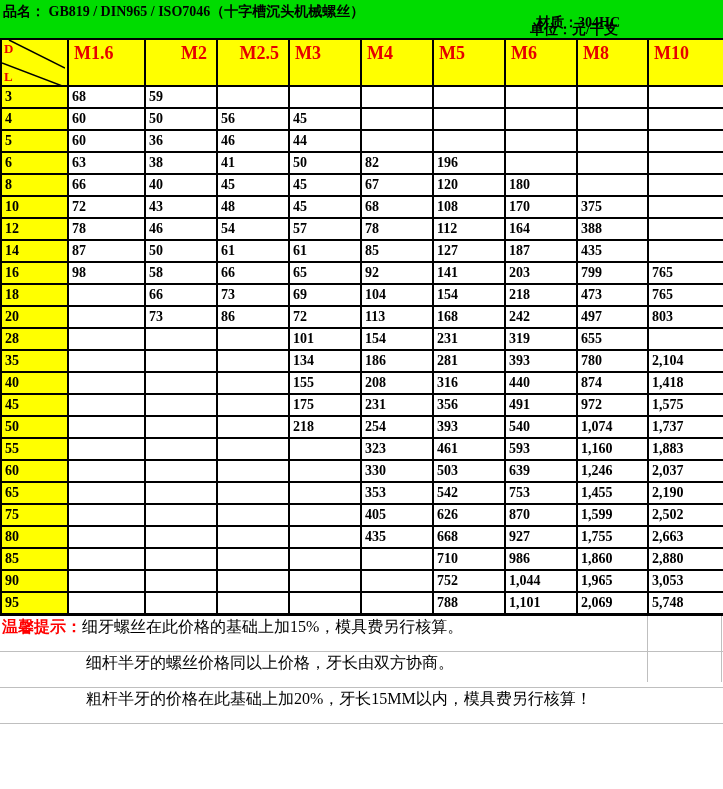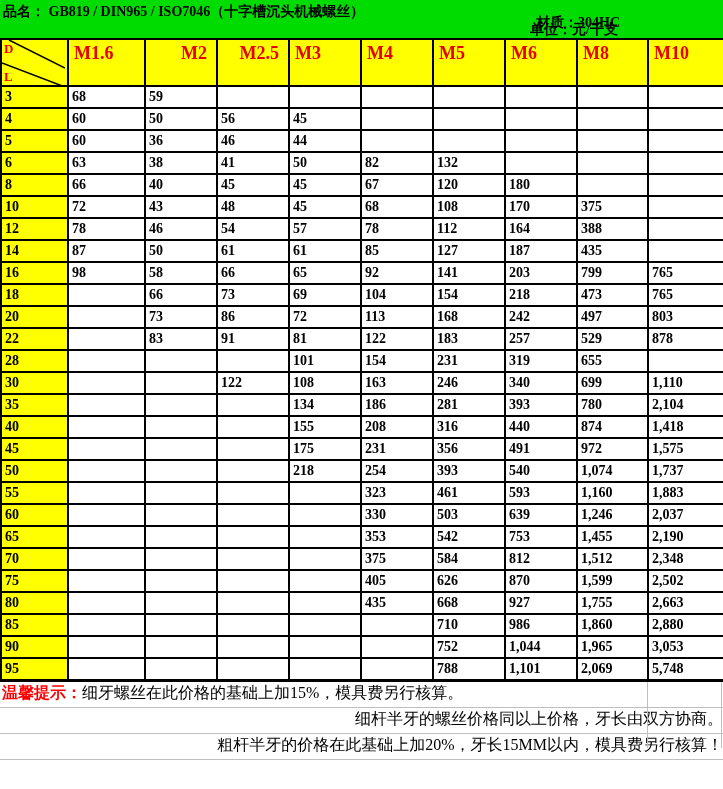--- a/index.html
+++ b/index.html
@@ -24,22 +24,22 @@
   tbody td.rowhead { background: #FFFF00; }
 
   th.corner { position: relative; padding: 0; }
   th.corner svg { position: absolute; left: 0; top: 0; }
   th.corner .d, th.corner .l { position: absolute; left: 2px; font-size: 13px; color: #E60000; font-weight: bold; line-height: 1; }
   th.corner .d { top: 2px; }
   th.corner .l { bottom: 2px; }
 
   
   .notes { height: 66px; position: relative; font-size: 16px; color: #000; }
-  .note-row { height: 26px; line-height: 21px; border-bottom: 1px solid #bfbfbf; white-space: nowrap; overflow: hidden; padding-left: 2px; }
-  .note-row.indent { padding-left: 86px; text-align: right; }
+  .note-row { height: 36px; line-height: 21px; border-bottom: 1px solid #bfbfbf; white-space: nowrap; overflow: hidden; padding-left: 2px; }
+  .note-row.indent { padding-left: 86px; }
   .note-row .prefix { color: #FF0000; font-weight: bold; }
   .vdiv { position: absolute; left: 647px; top: 0; width: 1px; height: 66px; background: #bfbfbf; }
   .rdiv { position: absolute; left: 721px; top: 0; width: 1px; height: 66px; background: #bfbfbf; }
 </style>
 </head>
 <body>
 
 <div class="banner">
   <span class="title">品名：  GB819 / DIN965 / ISO7046（十字槽沉头机械螺丝）</span>
   <span class="material">材质：304HC</span>
@@ -117,21 +117,21 @@
         <td></td>
         <td></td>
       </tr>
       <tr>
         <td class="rowhead">6</td>
         <td>63</td>
         <td>38</td>
         <td>41</td>
         <td>50</td>
         <td>82</td>
-        <td>132</td>
+        <td>196</td>
         <td></td>
         <td></td>
         <td></td>
       </tr>
       <tr>
         <td class="rowhead">8</td>
         <td>66</td>
         <td>40</td>
         <td>45</td>
         <td>45</td>
@@ -207,54 +207,30 @@
         <td>73</td>
         <td>86</td>
         <td>72</td>
         <td>113</td>
         <td>168</td>
         <td>242</td>
         <td>497</td>
         <td>803</td>
       </tr>
       <tr>
-        <td class="rowhead">22</td>
-        <td></td>
-        <td>83</td>
-        <td>91</td>
-        <td>81</td>
-        <td>122</td>
-        <td>183</td>
-        <td>257</td>
-        <td>529</td>
-        <td>878</td>
-      </tr>
-      <tr>
         <td class="rowhead">28</td>
         <td></td>
         <td></td>
         <td></td>
         <td>101</td>
         <td>154</td>
         <td>231</td>
         <td>319</td>
         <td>655</td>
         <td></td>
-      </tr>
-      <tr>
-        <td class="rowhead">30</td>
-        <td></td>
-        <td></td>
-        <td>122</td>
-        <td>108</td>
-        <td>163</td>
-        <td>246</td>
-        <td>340</td>
-        <td>699</td>
-        <td>1,110</td>
       </tr>
       <tr>
         <td class="rowhead">35</td>
         <td></td>
         <td></td>
         <td></td>
         <td>134</td>
         <td>186</td>
         <td>281</td>
         <td>393</td>
@@ -325,32 +301,20 @@
         <td class="rowhead">65</td>
         <td></td>
         <td></td>
         <td></td>
         <td></td>
         <td>353</td>
         <td>542</td>
         <td>753</td>
         <td>1,455</td>
         <td>2,190</td>
-      </tr>
-      <tr>
-        <td class="rowhead">70</td>
-        <td></td>
-        <td></td>
-        <td></td>
-        <td></td>
-        <td>375</td>
-        <td>584</td>
-        <td>812</td>
-        <td>1,512</td>
-        <td>2,348</td>
       </tr>
       <tr>
         <td class="rowhead">75</td>
         <td></td>
         <td></td>
         <td></td>
         <td></td>
         <td>405</td>
         <td>626</td>
         <td>870</td>

